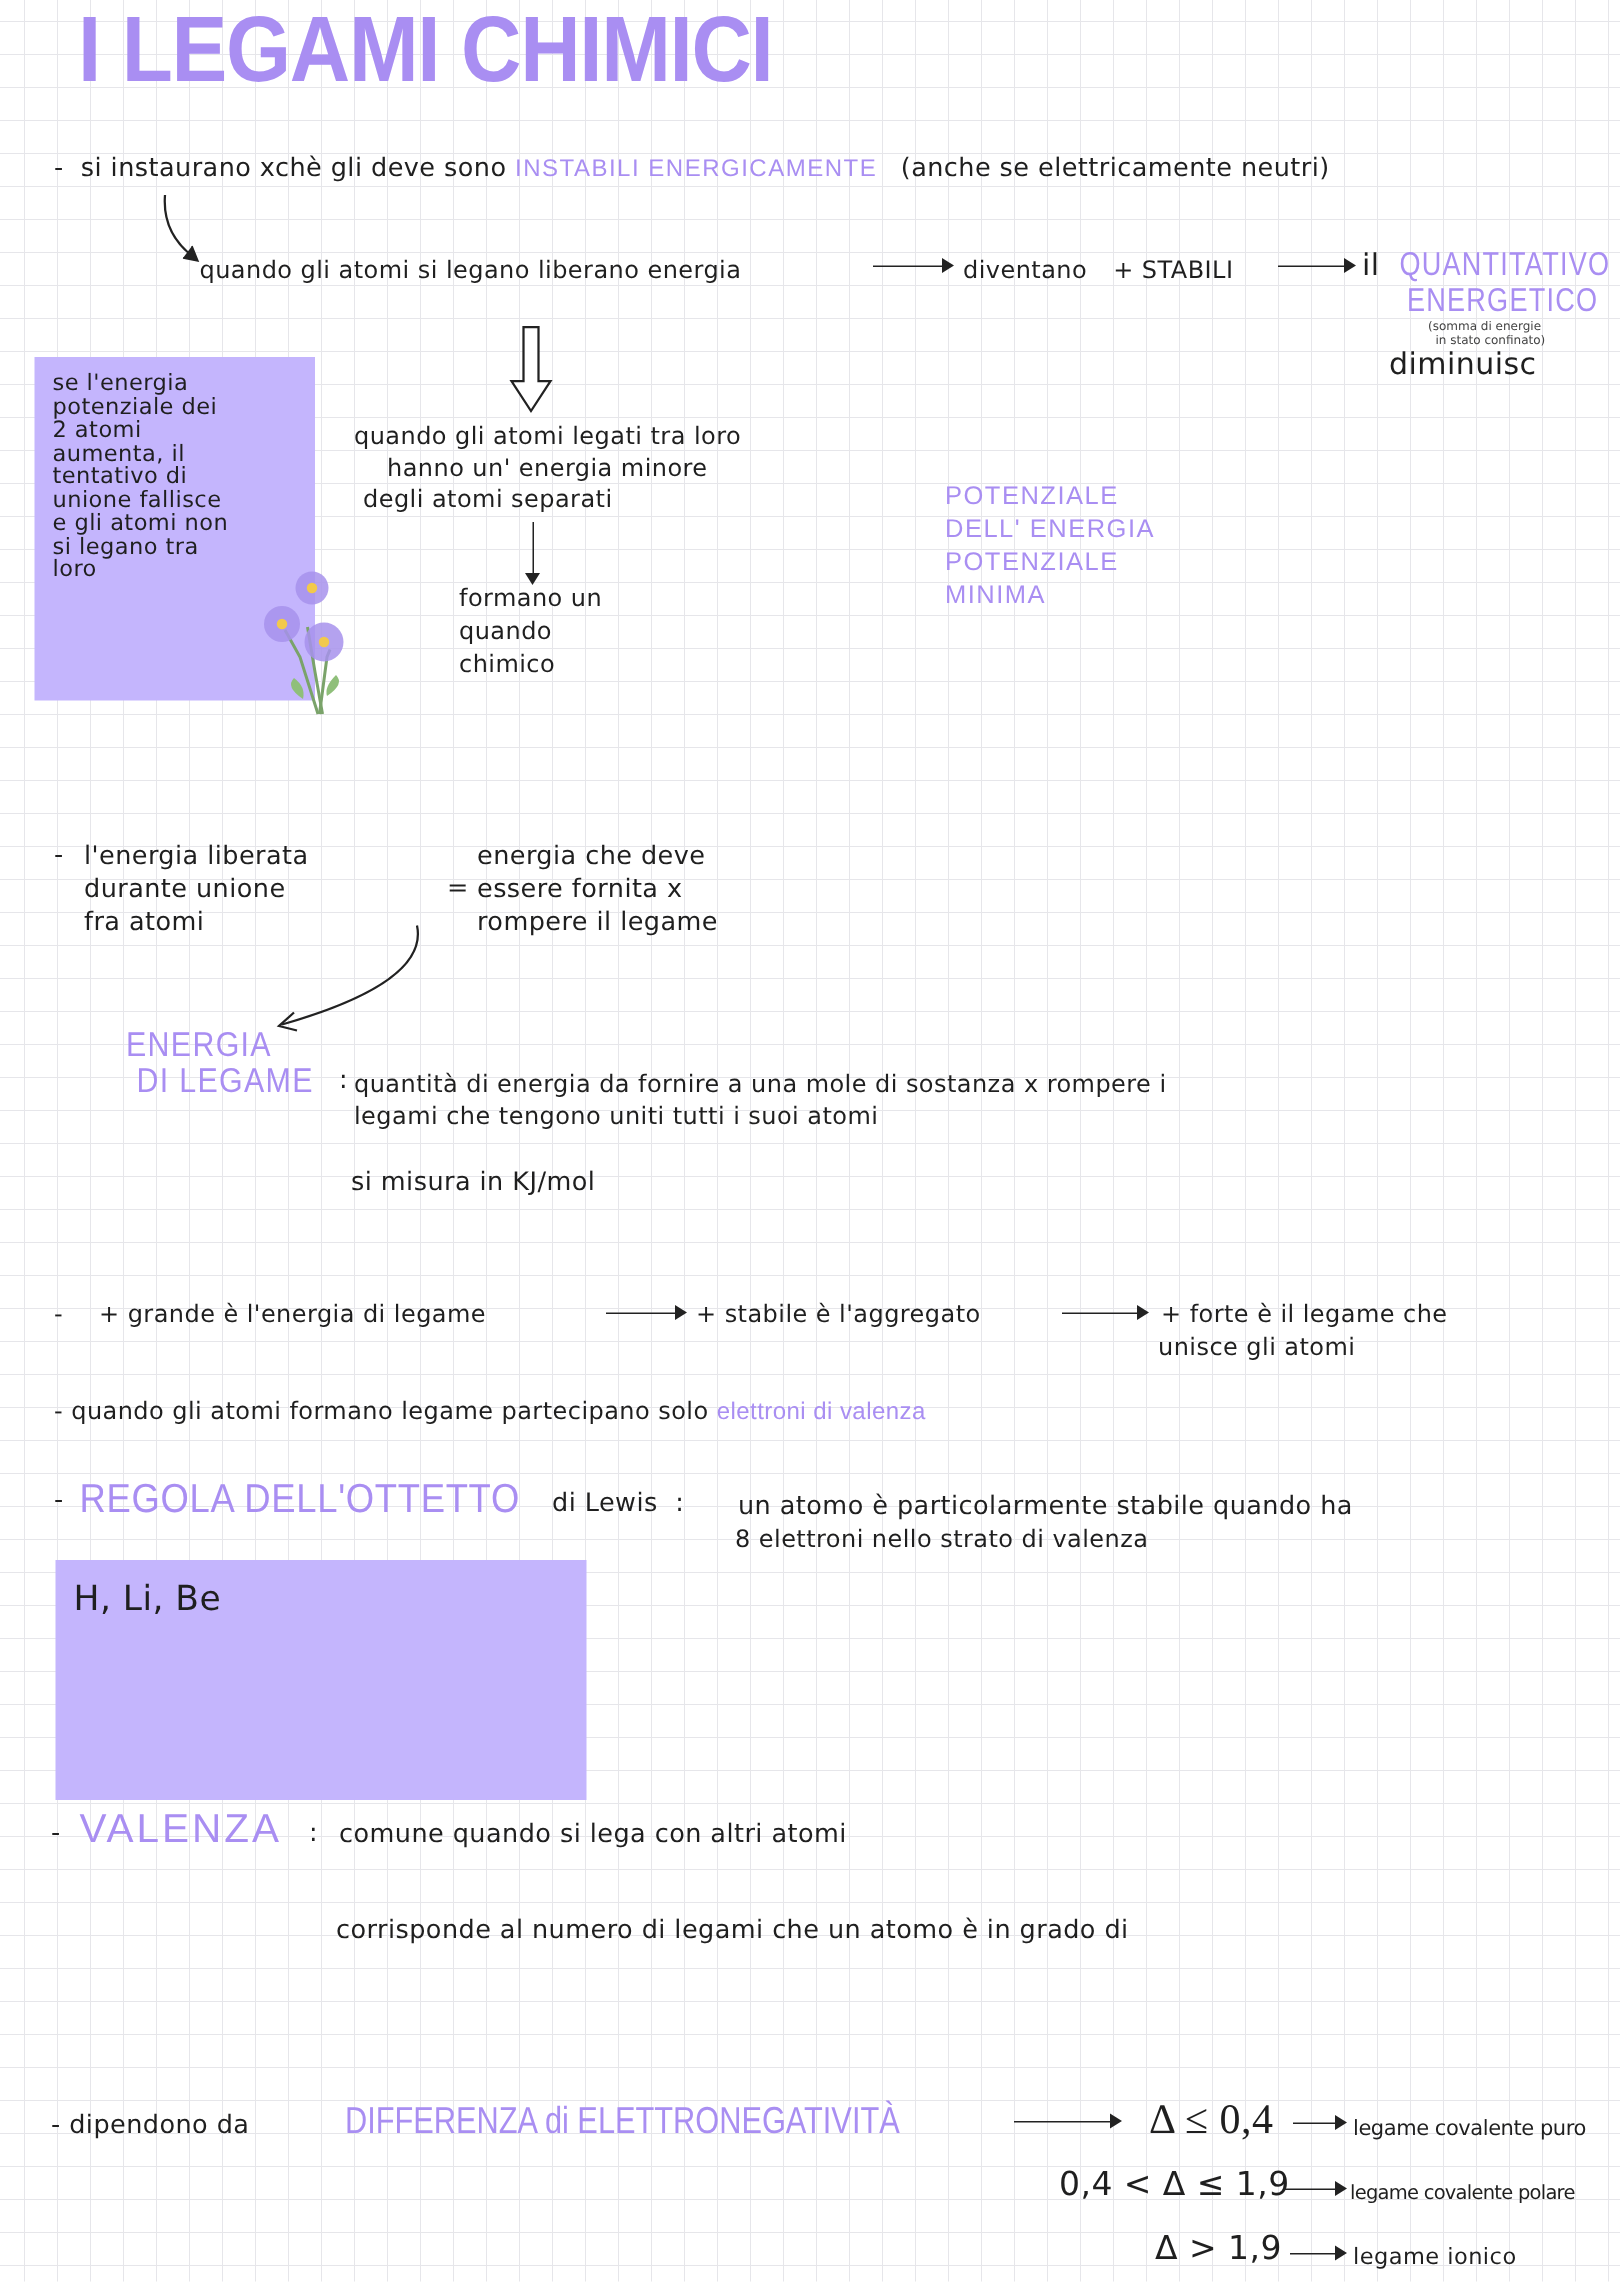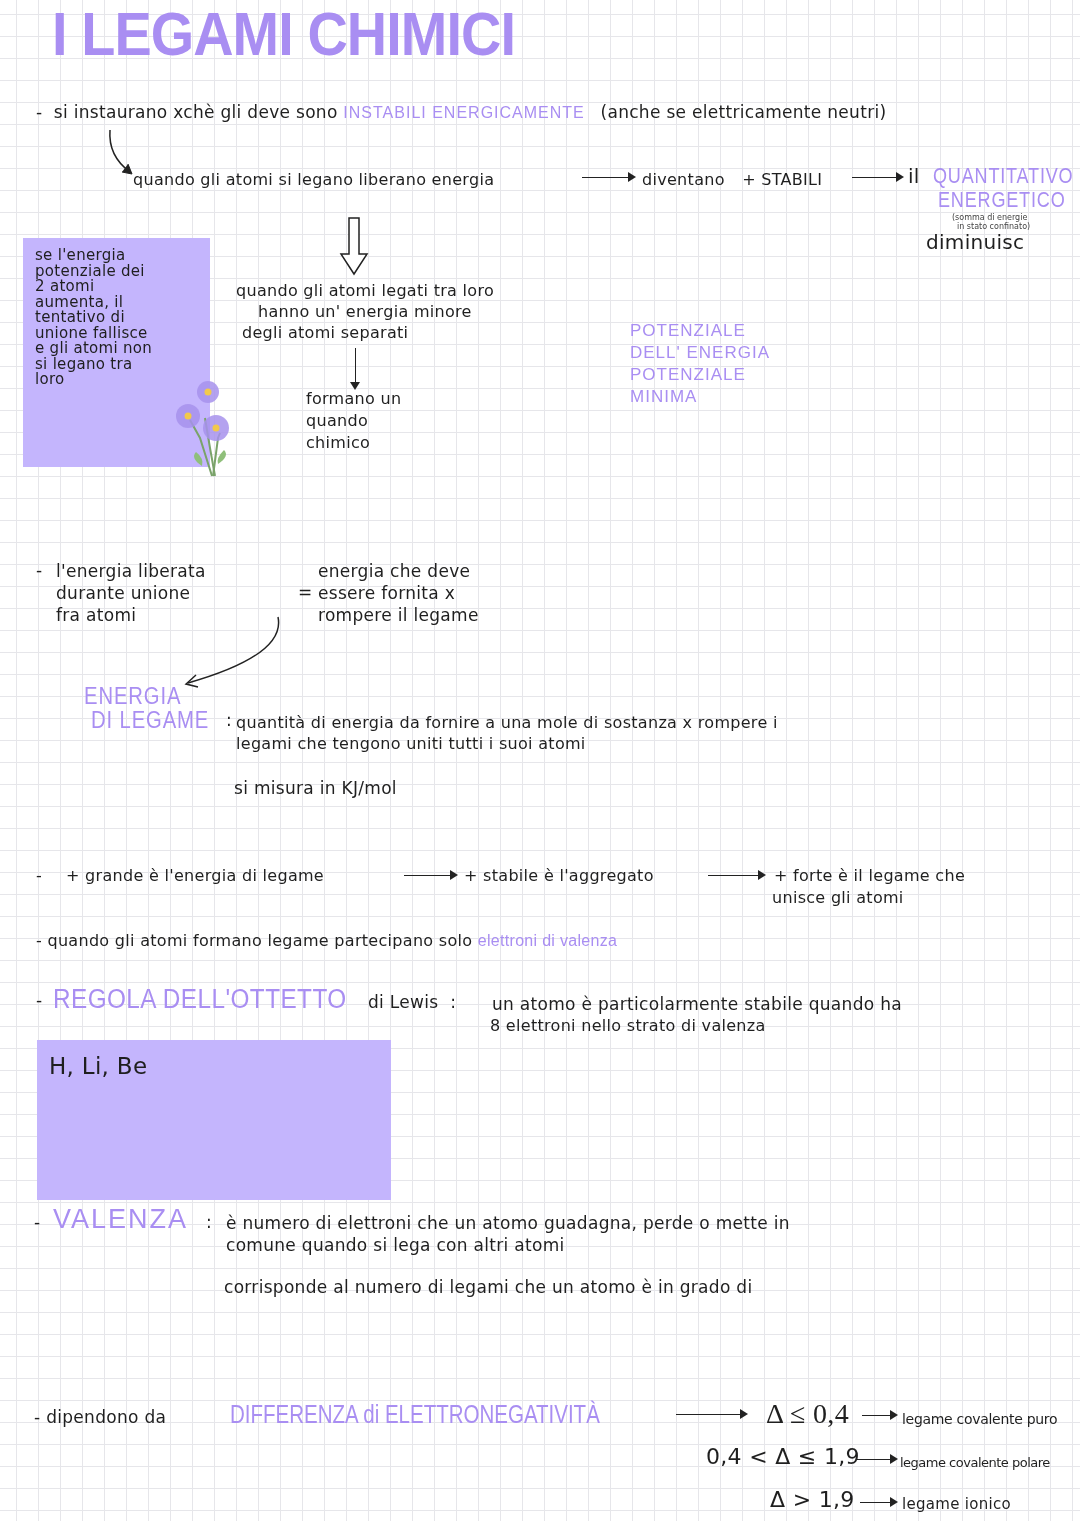--- a/index.html
+++ b/index.html
@@ -173,21 +173,20 @@
 <div class="abs hw hw-sm" style="left:490px;top:1016px;">8 elettroni nello strato di valenza</div>
 
 <div class="abs box" style="left:37px;top:1040px;width:354px;height:160px;">
   <div class="hw" style="position:absolute;left:12px;top:16px;font-size:23px;">H, Li, Be</div>
 </div>
 
 <div class="abs hw" style="left:34px;top:1212px;">-</div>
 <div class="abs hl" style="left:53px;top:1204px;font-size:27px;line-height:30px;letter-spacing:2px;">VALENZA</div>
 <div class="abs hw" style="left:206px;top:1212px;">:</div>
 <div class="abs hw" style="left:226px;top:1212px;line-height:22px;">
-  <div>è numero di elettroni che un atomo guadagna, perde o mette in</div>
   <div>comune quando si lega con altri atomi</div>
 </div>
 <div class="abs hw" style="left:224px;top:1276px;line-height:22px;">
   <div>corrisponde al numero di legami che un atomo è in grado di</div>
 </div>
 
 <div class="abs hw" style="left:34px;top:1407px;">
   <span>-</span>
   <span>dipendono da</span>
 </div>

